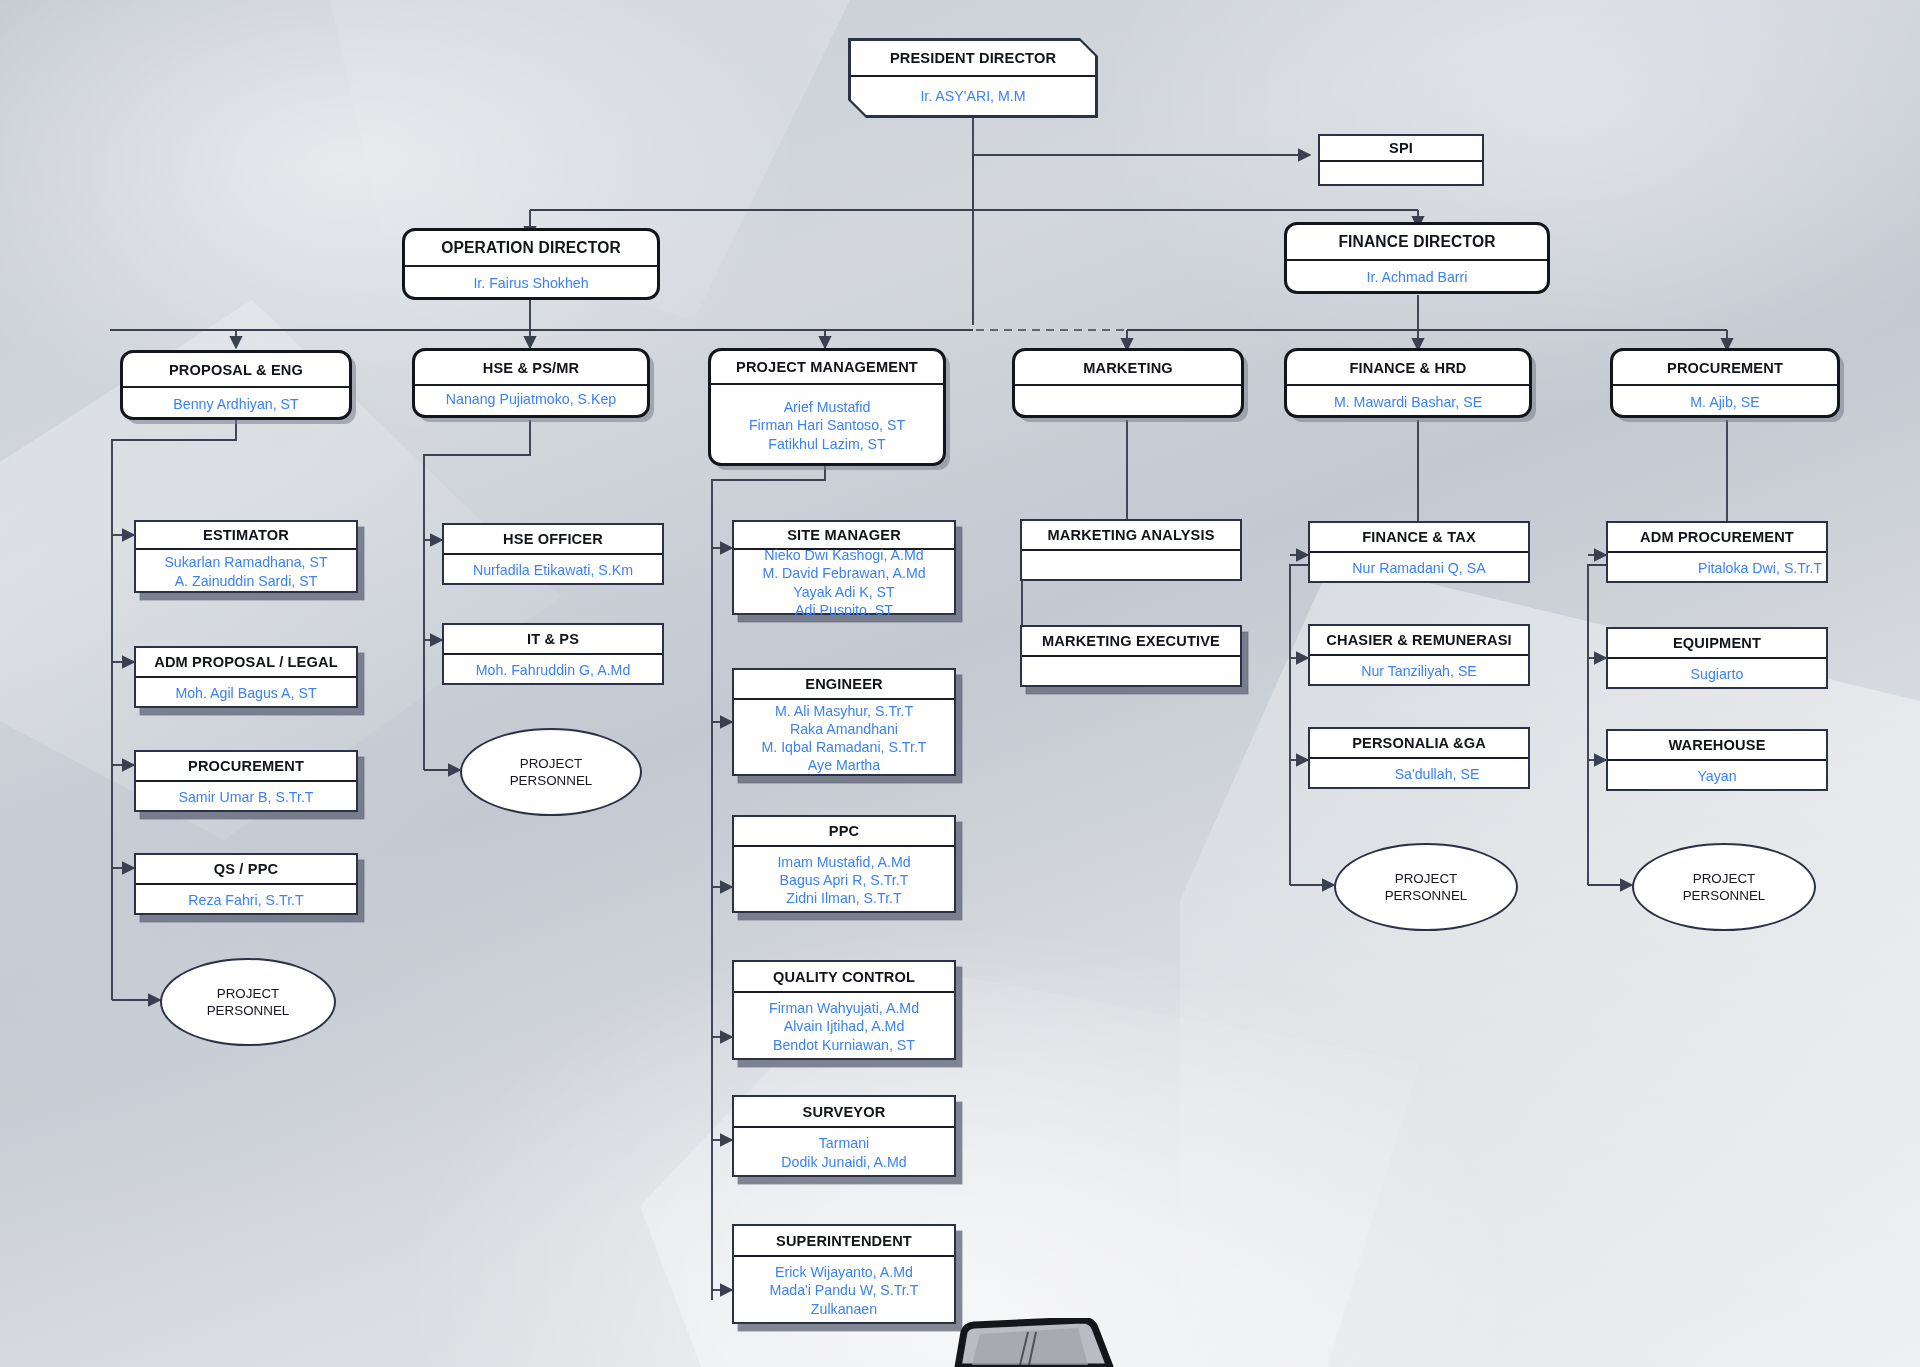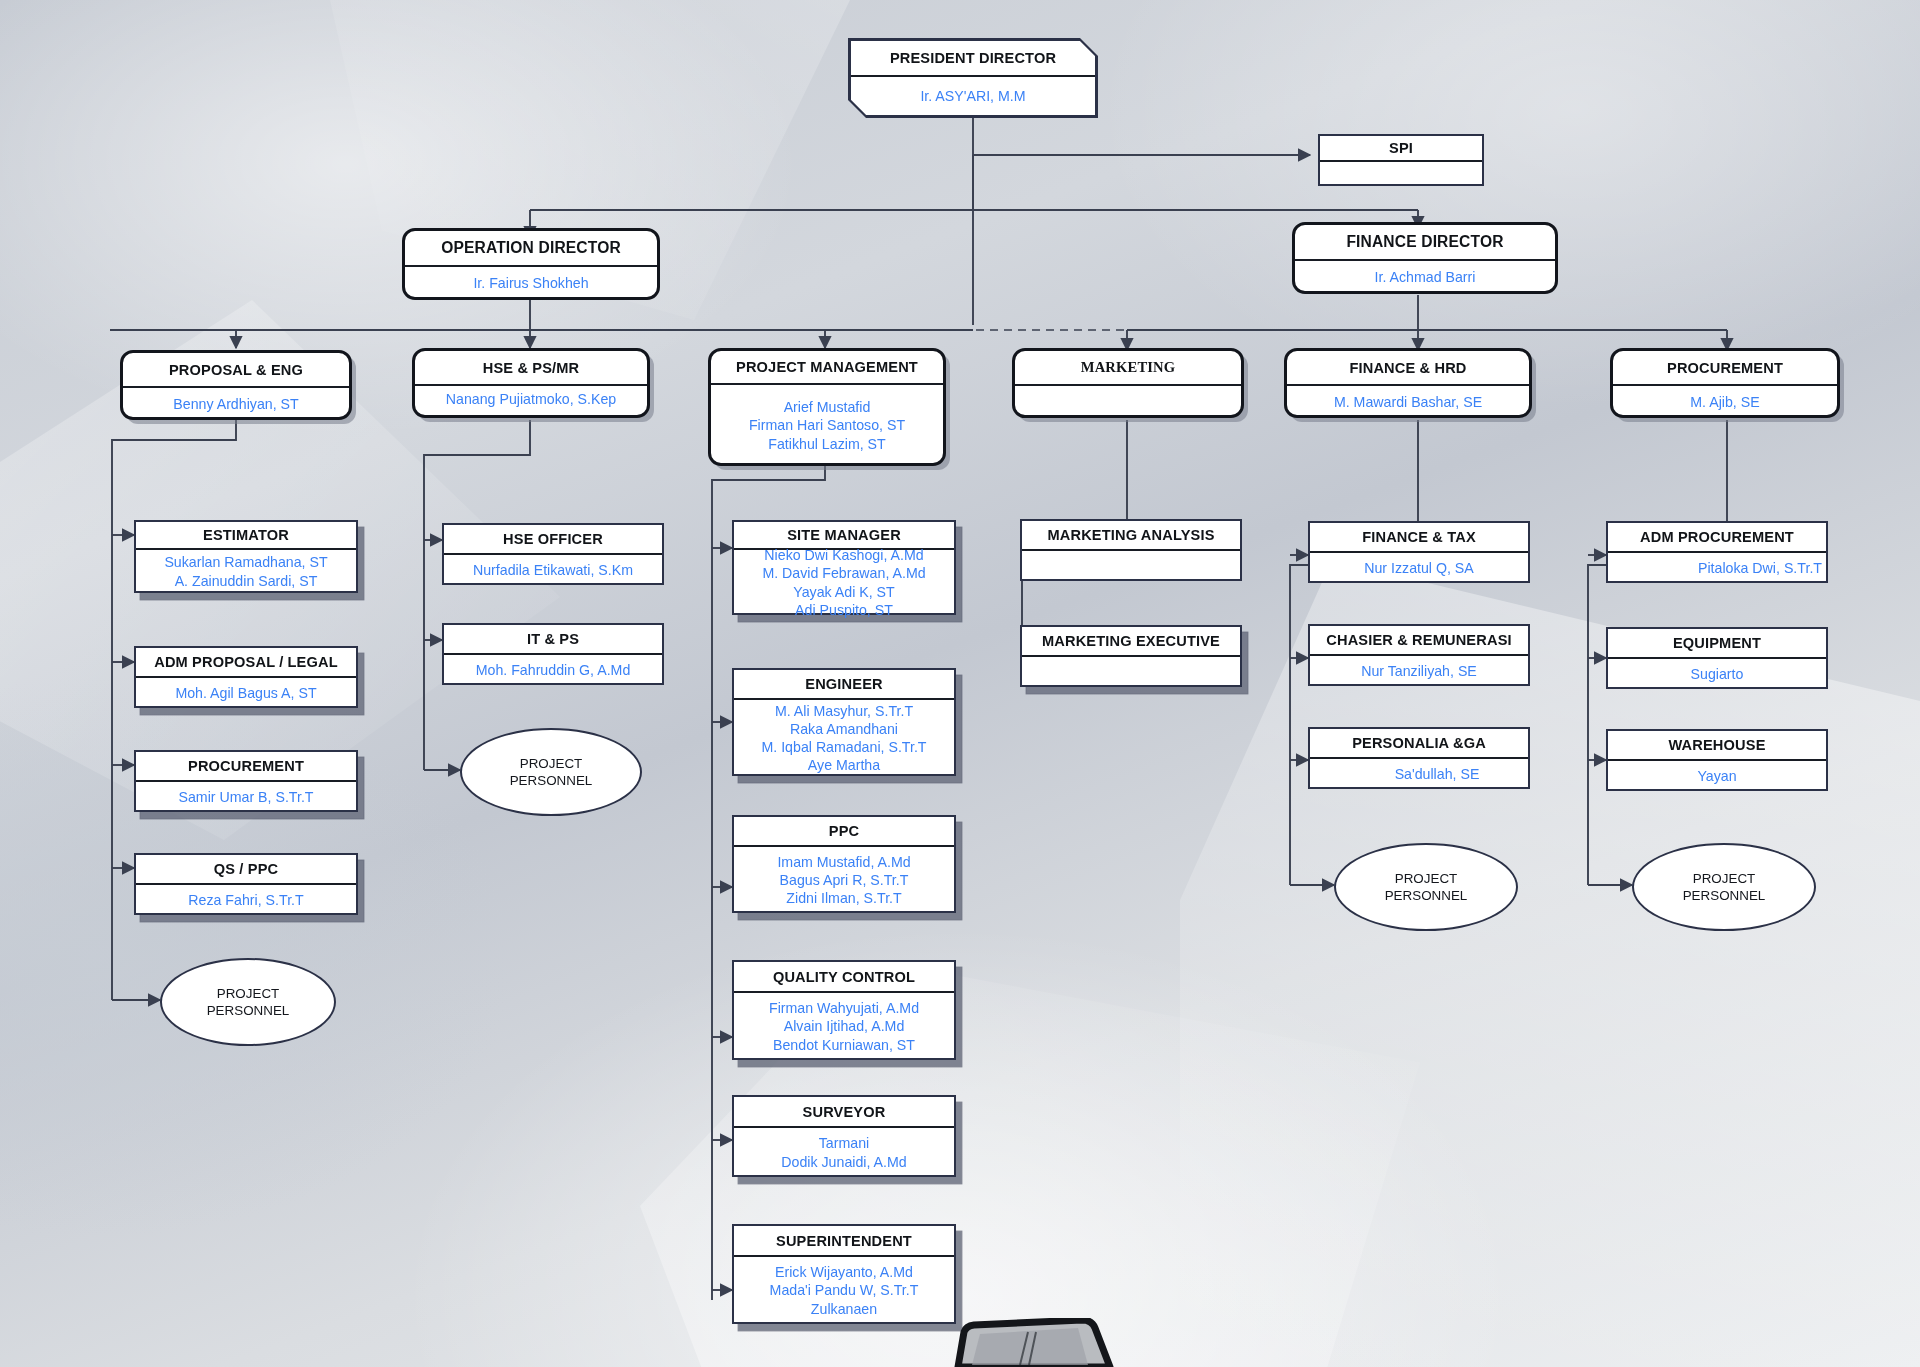--- a/index.html
+++ b/index.html
@@ -183,21 +183,21 @@
     <div class="body" style="height:23px;"></div>
   </div>
 
   <div class="node exec" style="left:402px;top:228px;width:258px;height:72px;">
     <div class="title" style="height:36px;">OPERATION DIRECTOR</div>
     <div class="body" style="height:33px;">
       <span>Ir. Fairus Shokheh</span>
     </div>
   </div>
 
-  <div class="node exec" style="left:1284px;top:222px;width:266px;height:72px;margin-left:8px;">
+  <div class="node exec" style="left:1284px;top:222px;width:266px;height:72px;">
     <div class="title" style="height:36px;">FINANCE DIRECTOR</div>
     <div class="body" style="height:33px;">
       <span>Ir. Achmad Barri</span>
     </div>
   </div>
 
   <div class="node dept" style="left:120px;top:350px;width:232px;height:70px;">
     <div class="title" style="height:35px;">PROPOSAL &amp; ENG</div>
     <div class="body" style="height:32px;">
       <span>Benny Ardhiyan, ST</span>
@@ -213,21 +213,21 @@
 
   <div class="node dept" style="left:708px;top:348px;width:238px;height:118px;">
     <div class="title" style="height:34px;">PROJECT  MANAGEMENT</div>
     <div class="body" style="height:81px;">
       <span>Arief Mustafid</span>
       <span>Firman Hari Santoso, ST</span>
       <span>Fatikhul Lazim, ST</span>
     </div>
   </div>
 
-  <div class="node dept" style="left:1012px;top:348px;width:232px;height:70px;font-family:Liberation Serif, serif;">
+  <div class="node dept" style="left:1012px;top:348px;width:232px;height:70px;">
     <div class="title" style="height:35px;">MARKETING</div>
     <div class="body" style="height:32px;"></div>
   </div>
 
   <div class="node dept" style="left:1284px;top:348px;width:248px;height:70px;">
     <div class="title" style="height:35px;">FINANCE &amp; HRD</div>
     <div class="body" style="height:32px;">
       <span>M. Mawardi Bashar, SE</span>
     </div>
   </div>
@@ -353,21 +353,21 @@
   </div>
 
   <div class="node leaf shadow" style="left:1020px;top:625px;width:222px;height:62px;">
     <div class="title" style="height:30px;">MARKETING EXECUTIVE</div>
     <div class="body" style="height:30px;"></div>
   </div>
 
   <div class="node leaf" style="left:1308px;top:521px;width:222px;height:62px;">
     <div class="title" style="height:30px;">FINANCE &amp; TAX</div>
     <div class="body" style="height:30px;">
-      <span>Nur Izzatul Q, SA</span>
+      <span>Nur Ramadani Q, SA</span>
     </div>
   </div>
 
   <div class="node leaf" style="left:1308px;top:624px;width:222px;height:62px;">
     <div class="title" style="height:30px;">CHASIER &amp; REMUNERASI</div>
     <div class="body" style="height:30px;">
       <span>Nur Tanziliyah, SE</span>
     </div>
   </div>
 

